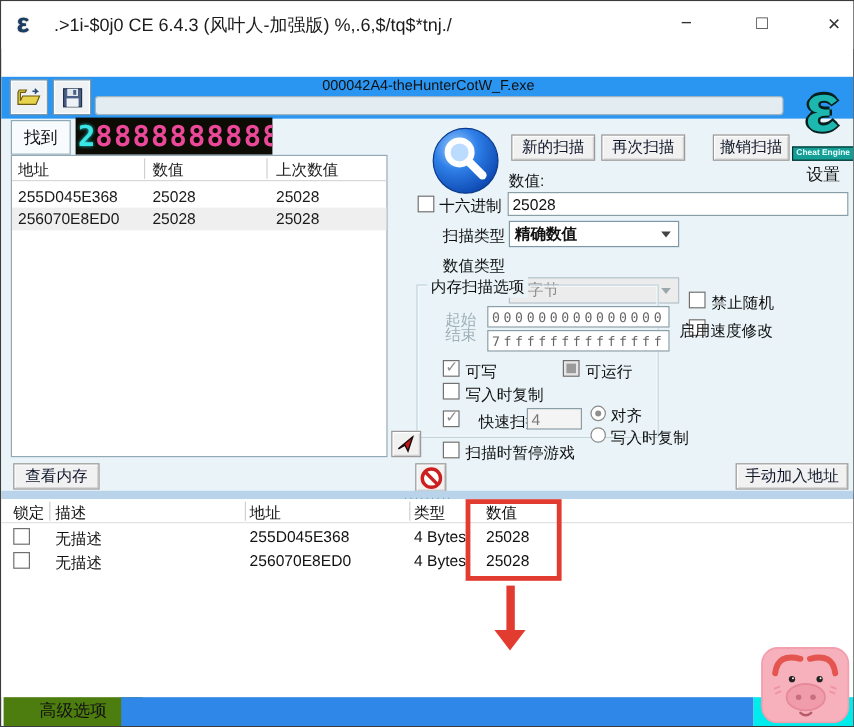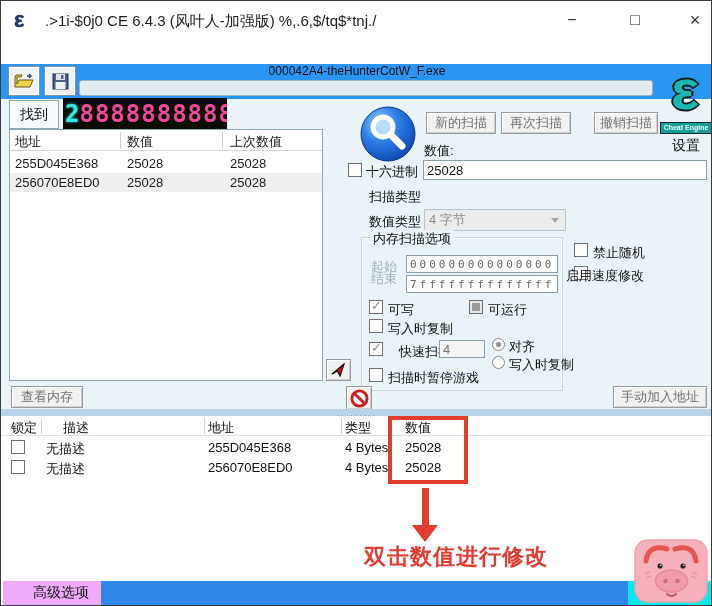--- a/index.html
+++ b/index.html
@@ -54,21 +54,21 @@
   .fl-sep { position:absolute; top:2px; width:1px; height:17px; background:#cfcfcf; }
   .fl-row { position:absolute; left:0; width:100%; height:19px; }
   .fl-row.alt { background:#efefef; }
   .fl-c { position:absolute; top:2px; font-size:13px; color:#1a1a1a; white-space:nowrap; }
 
   .orb { left:358px; top:104px; }
 
   .btn { background:#f1f1f1; border:1px solid #9a9a9a;
          box-shadow:inset 1px 1px 0 #ffffff, inset -1px -1px 0 #cfcfcf;
          display:flex; align-items:center; justify-content:center;
-         font-size:13px; color:#737373; cursor:default; }
+         font-size:13px; color:#0f172a; cursor:default; }
 
   .ce-logo { left:656px; top:58px; width:56px; height:66px; text-align:center;
              font-size:56px; line-height:62px; font-weight:bold; color:#1cb8b0;
              text-shadow:-2px 0 0 #07201e, 2px 0 0 #07201e, 0 -2px 0 #07201e, 0 2px 0 #07201e;
              transform:scaleX(1.05); }
   .ce-badge { left:659px; top:121px; width:52px; height:12px; background:#149e96;
               border:1px solid #06302c; color:#e8ffff; font-size:7px; line-height:10px;
               text-align:center; font-weight:bold; white-space:nowrap; overflow:hidden; }
   .settings-label { left:671px; top:136px; font-size:14px; }
 
@@ -93,21 +93,21 @@
   .cb.checked-gray::after { content:"✓"; position:absolute; left:1px; top:-3px;
         color:#8f8f8f; font-size:13px; font-weight:bold; }
   .cb.mixed { background:#e6e6e6; }
   .cb.mixed::after { content:""; position:absolute; left:2px; top:2px; width:8px;
         height:8px; background:#9a9a9a; }
   .radio { width:13px; height:13px; border-radius:50%; background:#fff;
            border:1px solid #8a8a8a; position:absolute; }
   .radio.on::after { content:""; position:absolute; left:3px; top:3px; width:5px;
            height:5px; border-radius:50%; background:#8f8f8f; }
 
-  .groupbox { left:360px; top:236px; width:202px; height:154px;
+  .groupbox { left:346px; top:236px; width:202px; height:128px;
               border:1px solid #c3d6dc; box-shadow:inset 0 0 0 1px #f6fbfd; }
   .gb-title { position:absolute; left:8px; top:-8px; background:#e9f3f8;
               padding:0 3px; font-size:13px; }
   .dim { color:#9fb0b8;text-align:right; }
 
   
   .splitter { left:0; top:408px; width:712px; height:7px; background:#b9d4ea;
               display:flex; align-items:center; justify-content:center; }
   .splitter .dots { color:#7d9cb8; font-size:9px; letter-spacing:2px; line-height:4px; }
 
@@ -120,21 +120,21 @@
   .redbox { left:387px; top:415px; width:80px; height:68px;
             border:4px solid #e23b30; background:transparent; }
   .red-arrow-shaft { left:421px; top:487px; width:7px; height:38px; background:#e23b30; }
   .red-arrow-head { left:411px; top:524px; width:0; height:0;
             border-left:13px solid transparent; border-right:13px solid transparent;
             border-top:17px solid #e23b30; }
   .red-note { left:340px; top:541px; width:230px; text-align:center; font-size:22px;
               font-weight:bold; color:#e23b30; letter-spacing:1px; }
 
   
-  .bb-pink { left:2px; top:580px; width:116px; height:24px; background:#f0abfc;
+  .bb-pink { left:2px; top:580px; width:116px; height:24px; background:#4d7c0f;
              display:flex; align-items:center; justify-content:center; font-size:14px; }
   .bb-blue { left:100px; top:580px; width:527px; height:24px; background:#2f88e8; }
   .bb-cyan { left:627px; top:580px; width:83px; height:24px; background:#00ecec;
              display:flex; align-items:center; justify-content:center; font-size:13px; }
   .pig { left:633px; top:538px; }
 </style>
 </head>
 <body>
 
 <div id="app">
@@ -215,20 +215,24 @@
   <div class="abs ce-logo">ε</div>
   <div class="abs ce-badge">Cheat Engine</div>
   <div class="abs settings-label">设置</div>
 
   <div class="abs field-label" style="left:423px;top:141px;">数值:</div>
   <input class="abs text-input" style="left: 422px; top: 159px; width: 284px; height: 20px;" value="25028">
   <span class="cb" style="left:347px;top:162px;"></span>
   <div class="abs field-label" style="left:365px;top:162px;">十六进制</div>
 
   <div class="abs field-label" style="left:368px;top:187px;">扫描类型</div>
+  <div class="abs dropdown" style="left:423px;top:183px;width:142px;height:22px;">
+    <span class="dd-text">精确数值</span>
+    <span class="dd-arrow"></span>
+  </div>
   <div class="abs field-label" style="left:368px;top:212px;">数值类型</div>
   <div class="abs dropdown disabled" style="left:423px;top:208px;width:142px;height:22px;">
     <span class="dd-text">4 字节</span>
     <span class="dd-arrow"></span>
   </div>
 
   <div class="abs groupbox">
     <span class="gb-title">内存扫描选项</span>
   </div>
   <div class="abs field-label dim" style="left:370px;top:257px;">起始</div>
@@ -275,21 +279,21 @@
   <div class="abs btn" style="left:10px;top:385px;width:72px;height:22px;">查看内存</div>
   <div class="abs btn" style="left:612px;top:385px;width:94px;height:22px;">手动加入地址</div>
 
   <div class="abs splitter">
     <span class="dots">.........</span>
   </div>
 
   <div class="abs bottom-area">
     <div style="position:absolute;left:0;top:0;width:712px;height:20px;border-bottom:1px solid #e2e2e2;">
       <span class="bt-h" style="left:10px;">锁定</span>
-      <span class="bt-h" style="left:62px;text-align:right;">描述</span>
+      <span class="bt-h" style="left:45px;text-align:right;">描述</span>
       <span class="bt-h" style="left:207px;">地址</span>
       <span class="bt-h" style="left:344px;">类型</span>
       <span class="bt-h" style="left:404px;">数值</span>
       <span class="bt-sep" style="left:40px;"></span>
       <span class="bt-sep" style="left:203px;"></span>
       <span class="bt-sep" style="left:340px;"></span>
     </div>
     <div>
       <span class="cb" style="left:10px;top:24px;"></span>
       <span class="bt-c" style="left:45px;top:24px;">无描述</span>
@@ -302,21 +306,20 @@
       <span class="bt-c" style="left:45px;top:44px;">无描述</span>
       <span class="bt-c" style="left:207px;top:44px;">256070E8ED0</span>
       <span class="bt-c" style="left:344px;top:44px;">4 Bytes</span>
       <span class="bt-c" style="left:404px;top:44px;">25028</span>
     </div>
   </div>
 
   <div class="abs redbox"></div>
   <div class="abs red-arrow-shaft"></div>
   <div class="abs red-arrow-head"></div>
-  <div class="abs red-note">双击数值进行修改</div>
 
   <div class="abs bb-pink">高级选项</div>
   <div class="abs bb-blue"></div>
   <div class="abs bb-cyan">附加表单</div>
 
   <div class="abs pig">
     <svg width="74" height="64" viewBox="0 0 74 64">
       <rect x="1" y="1" width="72" height="62" rx="13" fill="#f7b1bc" stroke="#f2a0ae" stroke-width="1.5"></rect>
       <path d="M12 22 Q14 5 33 10" fill="none" stroke="#e4554f" stroke-width="5" stroke-linecap="round"></path>
       <path d="M62 22 Q60 5 41 10" fill="none" stroke="#e4554f" stroke-width="5" stroke-linecap="round"></path>

